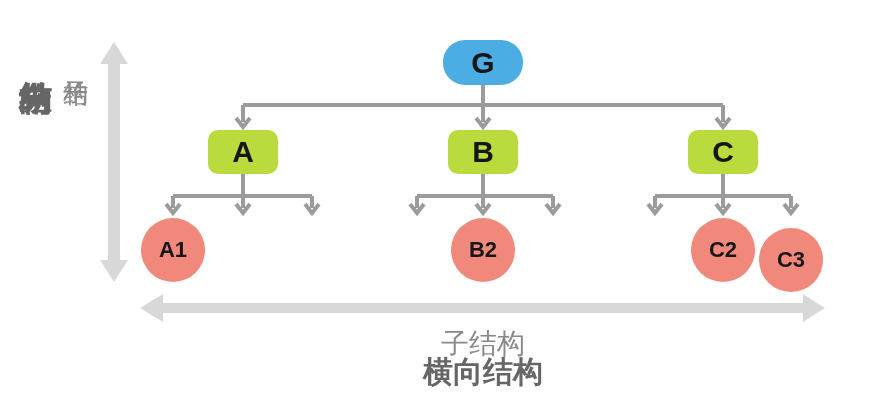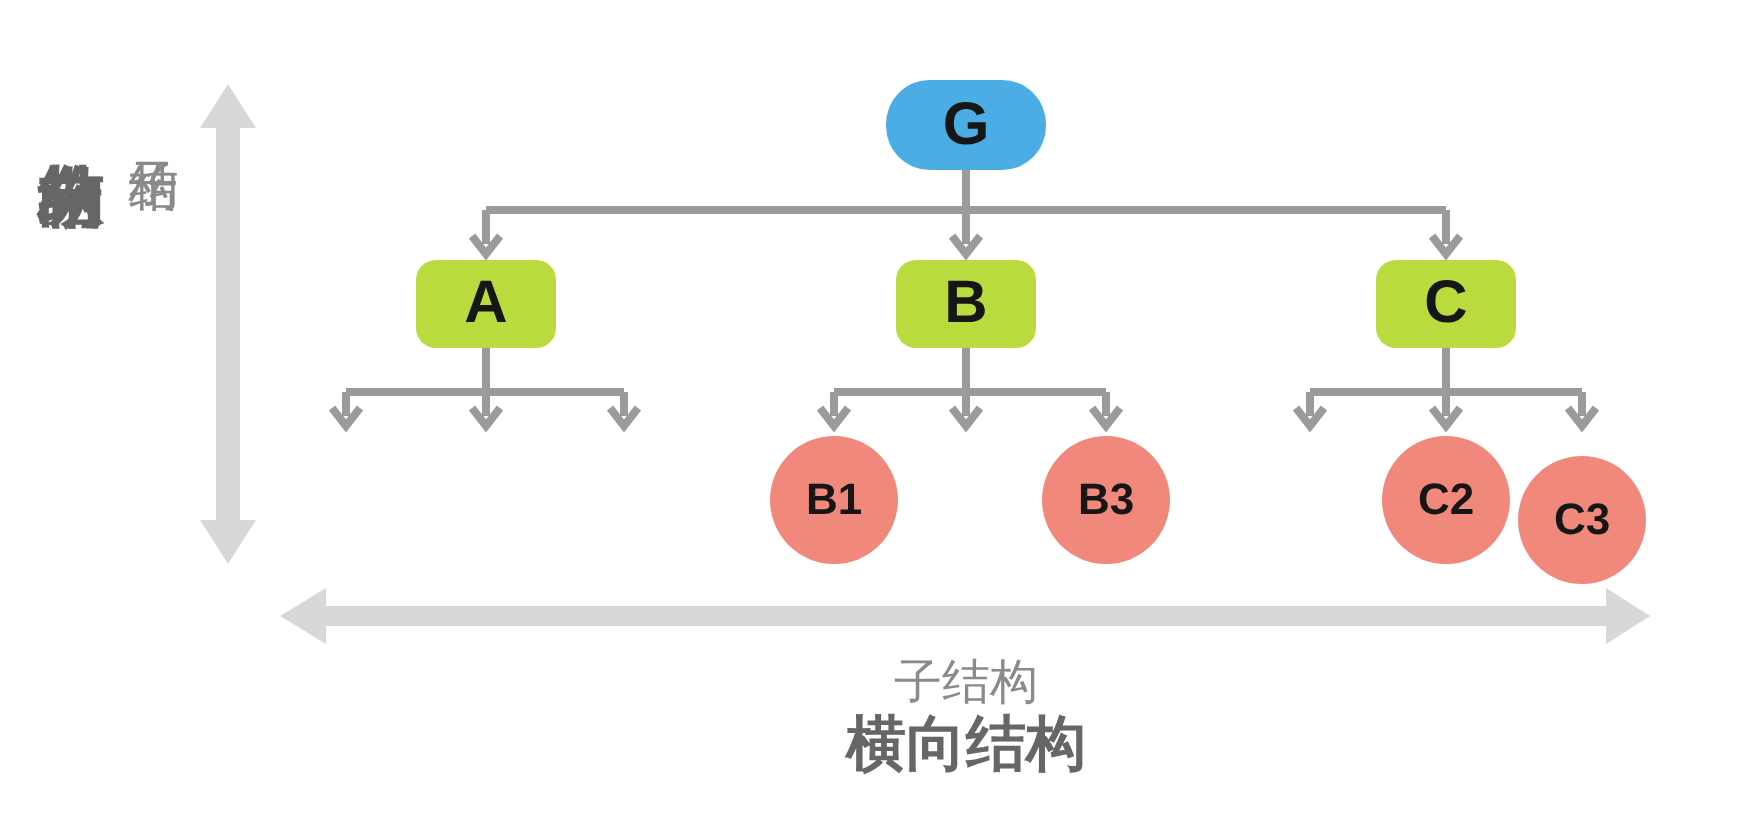--- a/index.html
+++ b/index.html
@@ -71,21 +71,21 @@
     font-size:25px;
     color:var(--label_muted);
   }
   .hlabel{
     position:absolute;
     left:283px;width:400px;
     text-align:center;
   }
   .hlabel.sub{
     top:325px;
-    font-size:24px;
+    font-size:28px;
     color:var(--label_muted);
   }
   .hlabel.main{
     top:352px;
     font-size:30px;font-weight:bold;
     color:var(--label_strong);
   }
 </style>
 </head>
 <body>
@@ -149,23 +149,23 @@
       <path class="connector" d="M784 204 L791 213 L798 204"></path>
     </g>
   </svg>
 
   <div class="node root" style="left:443px;top:40px">G</div>
 
   <div class="node branch" style="left:208px;top:130px">A</div>
   <div class="node branch" style="left:448px;top:130px">B</div>
   <div class="node branch" style="left:688px;top:130px">C</div>
 
+  <div class="node leaf" style="left:141px;top:218px">A1</div>
 
-  <div class="node leaf" style="left:385px;top:218px">B1</div>
-  <div class="node leaf" style="left:521px;top:218px">B3</div>
+  <div class="node leaf" style="left:451px;top:218px">B2</div>
 
   <div class="node leaf" style="left:691px;top:218px">C2</div>
   <div class="node leaf" style="left:759px;top:228px">C3</div>
 
   <div class="vlabel main">纵向结构</div>
   <div class="vlabel sub">子结构</div>
 
   <div class="hlabel sub">子结构</div>
   <div class="hlabel main">横向结构</div>
 

